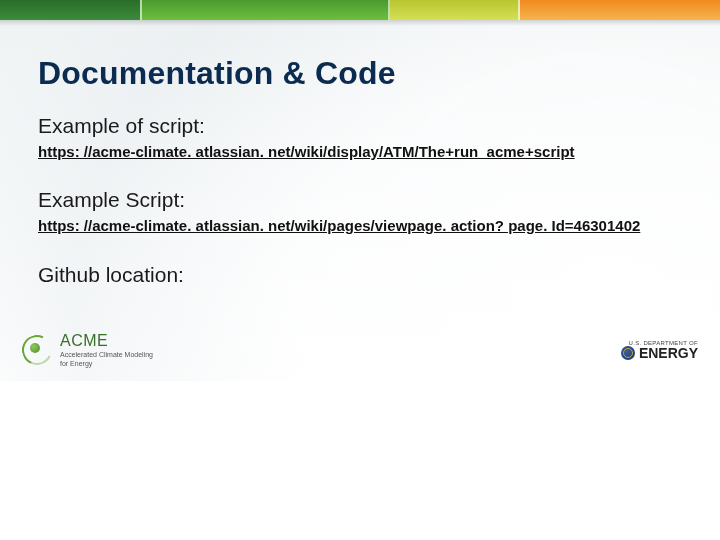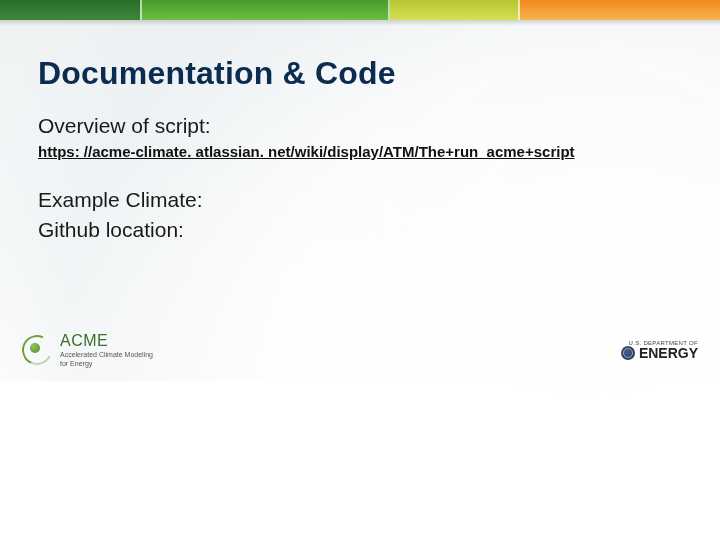--- a/index.html
+++ b/index.html
@@ -119,24 +119,25 @@
   <div class="topbar">
     <div class="tb-seg tb1"></div>
     <div class="tb-seg tb2"></div>
     <div class="tb-seg tb3"></div>
     <div class="tb-seg tb4"></div>
   </div>
 
   <div class="content">
     <h1 class="title">Documentation &amp; Code</h1>
 
-    <div class="section-heading">Overview of script:</div>
+    <div class="section-heading">Example of script:</div>
     <div class="link">https: //acme-climate. atlassian. net/wiki/display/ATM/The+run_acme+script</div>
 
-    <div class="section-heading">Example Climate:</div>
+    <div class="section-heading">Example Script:</div>
+    <div class="link">https: //acme-climate. atlassian. net/wiki/pages/viewpage. action? page. Id=46301402</div>
 
     <div class="section-heading">Github location:</div>
   </div>
 
   <div class="footer">
     <div class="logo-left">
       <div class="acme-mark">
         <div class="acme-circle"></div>
         <div class="acme-dot"></div>
       </div>

